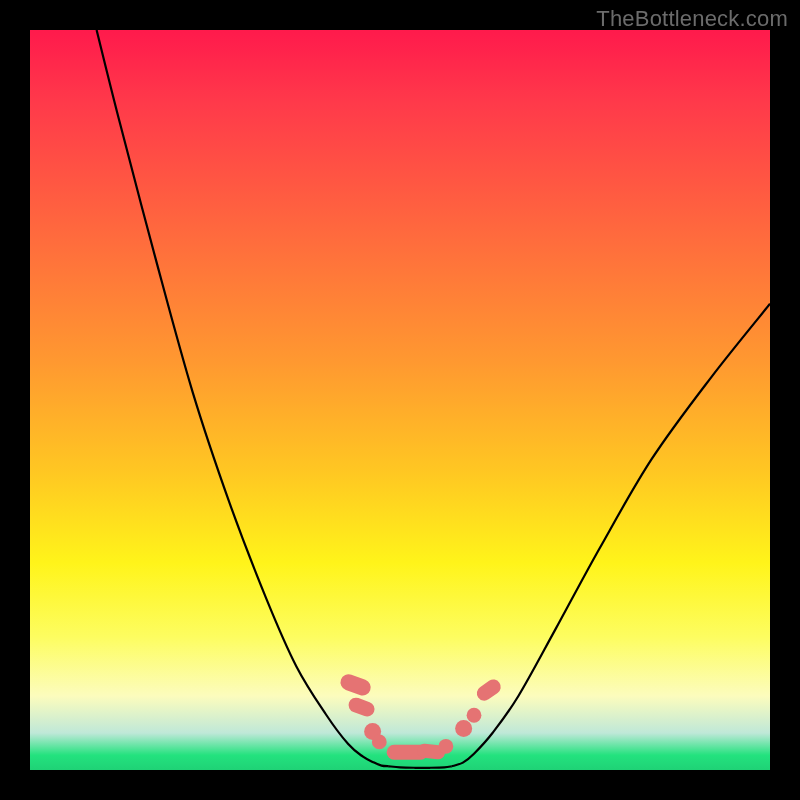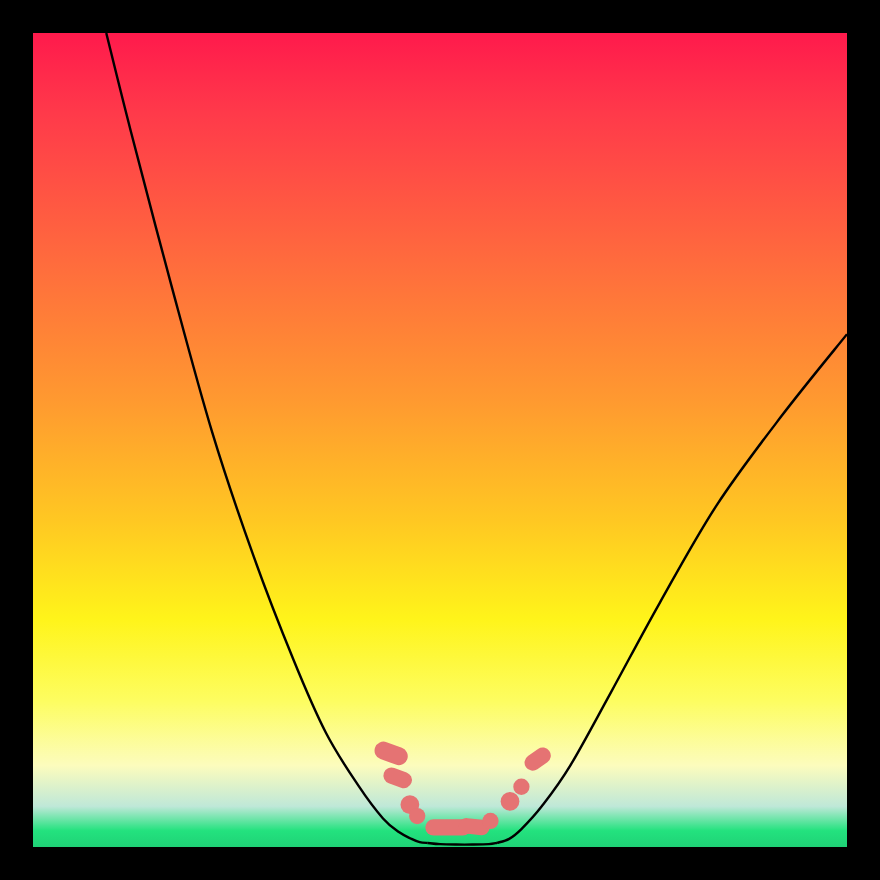--- a/index.html
+++ b/index.html
@@ -68,20 +68,21 @@
   }
   .marker-stadium {
     fill: #e57373;
     stroke: none;
   }
 </style>
 </head>
 <body>
 
 <div class="frame">
+  <div class="watermark">TheBottleneck.com</div>
 
   <div class="plot-area">
     <svg class="curves" viewBox="0 0 740 740" preserveAspectRatio="none">
       <path id="left-curve" class="curve-line" d="M 66.6,0 C 70.3,14.799999999999992 78.93333333333332,50.56666666666661 88.8,88.79999999999995 C 98.66666666666667,127.0333333333333 113.46666666666667,183.7666666666667 125.80000000000001,229.40000000000003 C 138.13333333333335,275.03333333333336 150.46666666666667,321.9 162.8,362.59999999999997 C 175.13333333333335,403.29999999999995 187.46666666666667,439.0666666666667 199.8,473.6 C 212.13333333333335,508.1333333333333 225.70000000000002,542.6666666666666 236.8,569.8 C 247.9,596.9333333333333 256.5333333333333,617.2833333333333 266.4,636.4 C 276.26666666666665,655.5166666666667 287.3666666666667,671.55 296,684.5 C 304.6333333333333,697.45 312.0333333333333,707.07 318.2,714.1 C 324.3666666666667,721.13 328.68333333333334,723.5966666666666 333,726.68 C 337.31666666666666,729.7633333333333 341.0166666666667,731.12 344.1,732.6 C 347.18333333333334,734.08 349.03333333333336,734.9433333333333 351.5,735.56 C 353.96666666666664,736.1766666666666 357.66666666666663,736.1766666666666 358.9,736.3"></path>
       <path id="right-curve" class="curve-line" d="M 421.79999999999995,736.3 C 423.65,735.6833333333333 429.2,734.6966666666667 432.9,732.6 C 436.59999999999997,730.5033333333333 439.06666666666666,728.6533333333334 444,723.72 C 448.93333333333334,718.7866666666666 455.1,712.62 462.5,703 C 469.9,693.38 477.9166666666667,683.2666666666667 488.40000000000003,666 C 498.8833333333334,648.7333333333333 511.8333333333333,624.0666666666666 525.4,599.4 C 538.9666666666667,574.7333333333333 553.7666666666668,546.3666666666667 569.8000000000001,518 C 585.8333333333334,489.6333333333333 603.1,457.56666666666666 621.6,429.2 C 640.1,400.8333333333333 661.0666666666667,373.69999999999993 680.8000000000001,347.79999999999995 C 700.5333333333334,321.9 730.1333333333333,286.1333333333333 740,273.8"></path>
       <path id="bottom-flat" class="curve-line" d="M 358.9,736.3 C 360.75,736.4849999999999 365.68333333333334,737.1633333333333 370,737.41 C 374.31666666666666,737.6566666666666 379.8666666666667,737.7183333333332 384.8,737.78 C 389.73333333333335,737.8416666666667 394.6666666666667,737.8416666666667 399.6,737.78 C 404.53333333333336,737.7183333333332 410.70000000000005,737.6566666666666 414.40000000000003,737.41 C 418.1,737.1633333333333 420.5666666666666,736.4849999999999 421.79999999999995,736.3"></path>
       <g id="markers">
           <rect x="317.46000000000004" y="639.36" width="16.28" height="31.080000000000002" rx="8.14" ry="8.14" class="marker-stadium" transform="rotate(-70 325.6 654.9)"></rect>
           <rect x="324.12" y="663.78" width="14.8" height="26.640000000000004" rx="7.4" ry="7.4" class="marker-stadium" transform="rotate(-70 331.52 677.1)"></rect>
           <circle cx="342.61999999999995" cy="701.52" r="8.51" class="marker"></circle>

